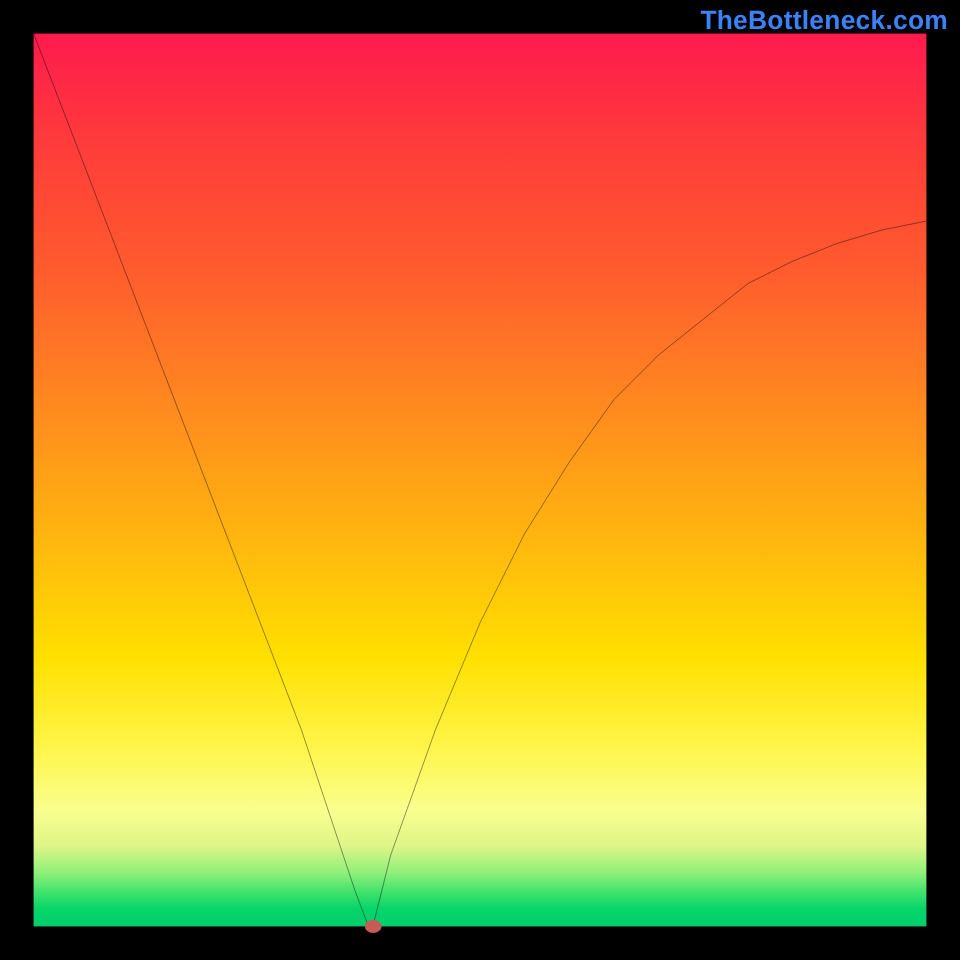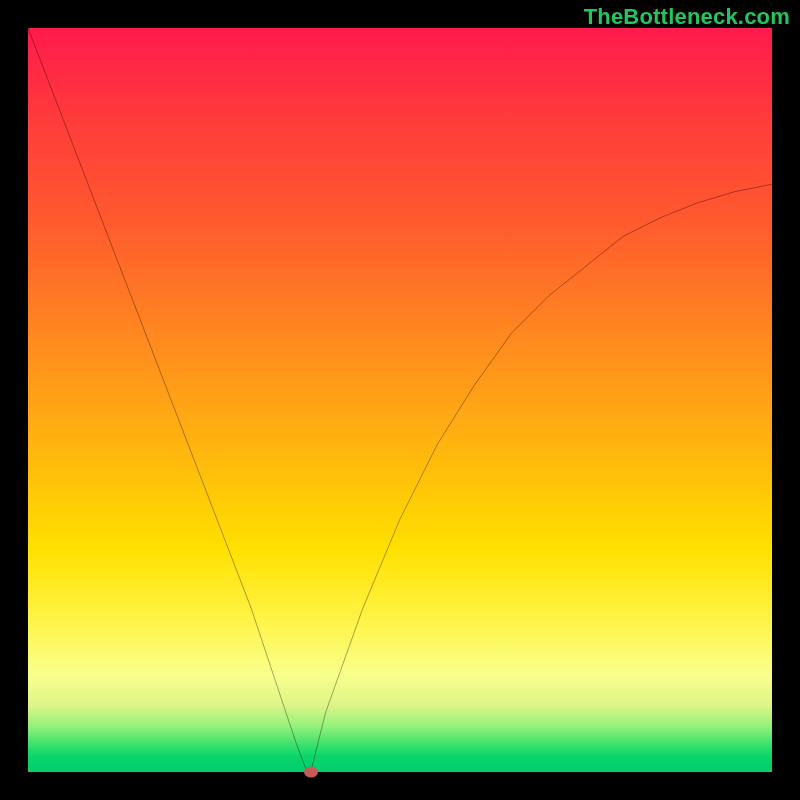--- a/index.html
+++ b/index.html
@@ -14,21 +14,21 @@
   .wrap {
     position: relative;
     width: 800px;
     height: 800px;
     background: #000;
   }
   .watermark {
     position: absolute;
     top: 4px;
     right: 10px;
-    color: #22c55e;
+    color: #3b82f6;
     font-size: 22px;
     font-weight: 600;
     letter-spacing: 0.2px;
     z-index: 30;
   }
   .plot-frame {
     position: absolute;
     left: 28px;
     top: 28px;
     width: 744px;

